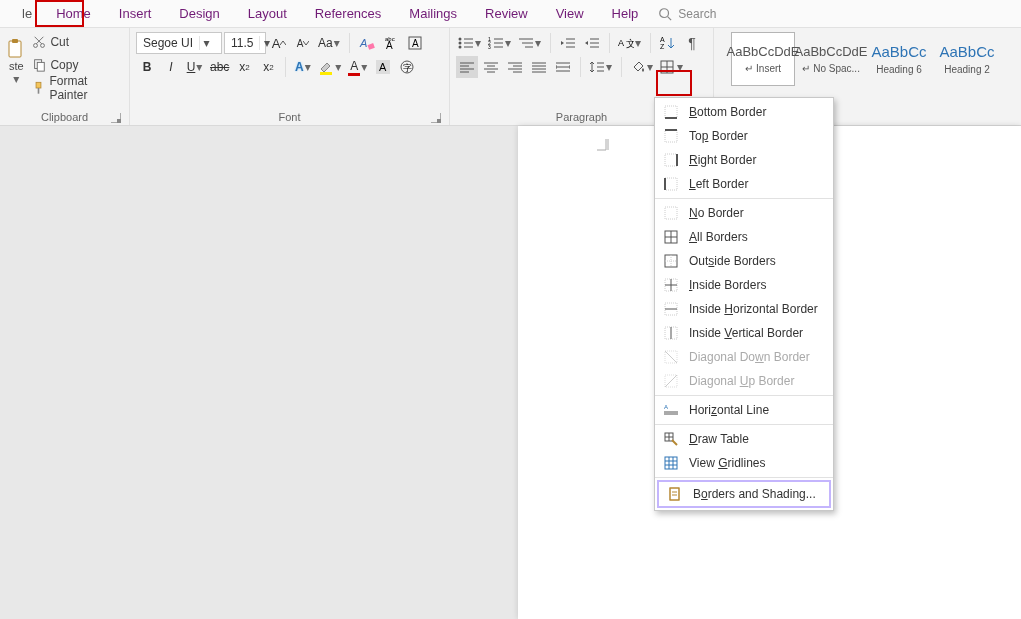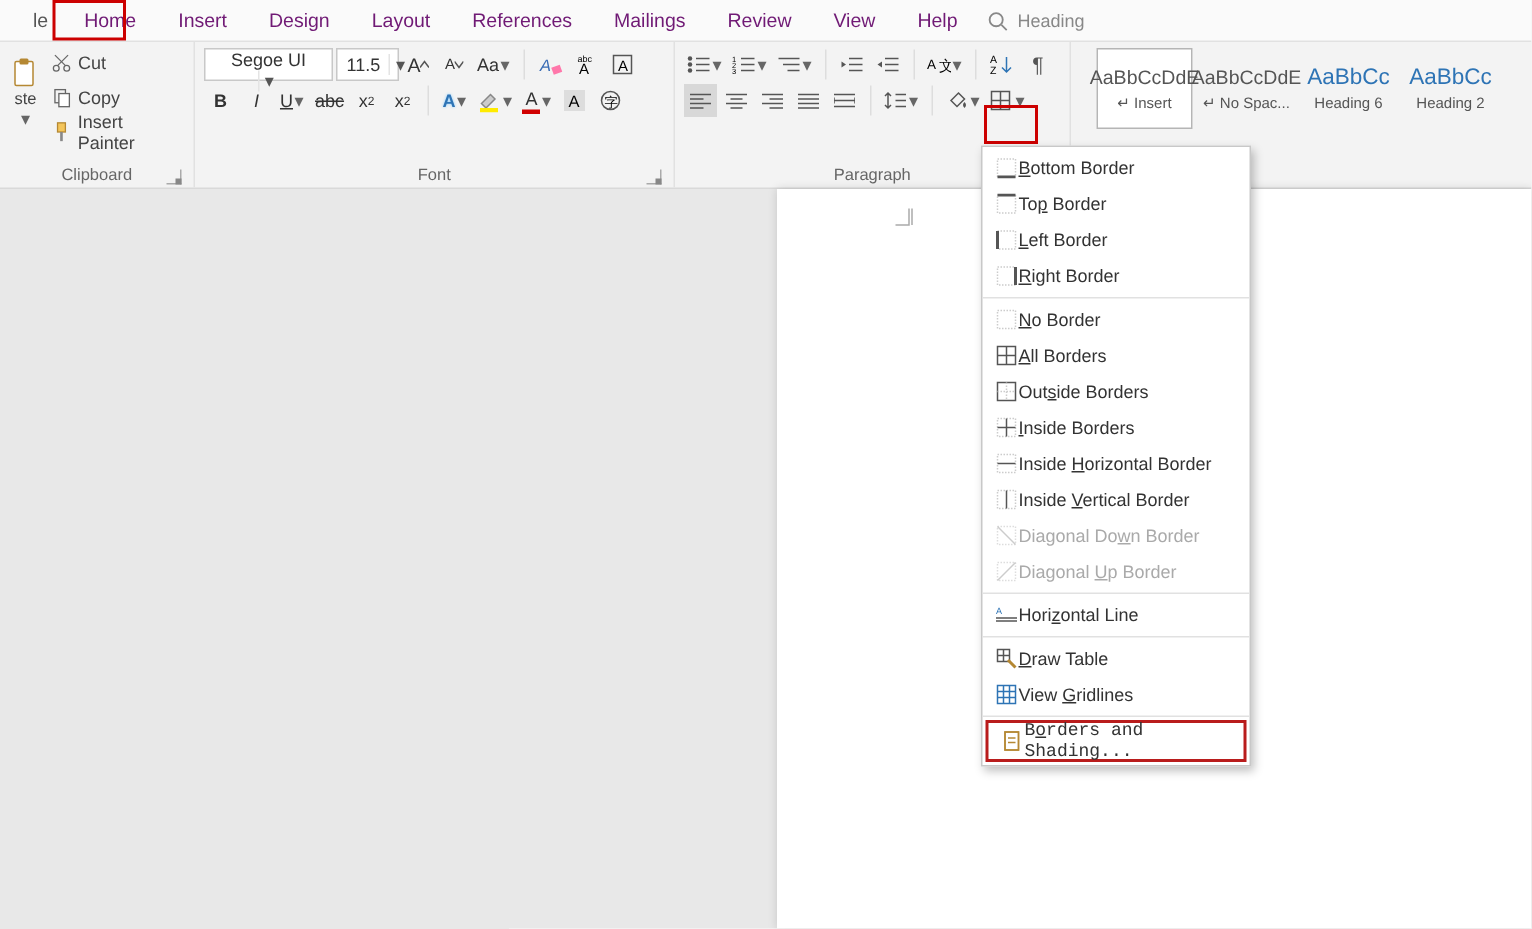--- a/index.html
+++ b/index.html
@@ -132,30 +132,30 @@
     position:absolute;
     left:654px; top:97px;
     width:180px;
     background:#fff;
     border:1px solid #c8c8c8;
     box-shadow:2px 3px 6px rgba(0,0,0,.25);
     z-index:50;
     padding:2px 0;
   }
   .menu-item{
-    display:flex;align-items:center;
+    display:flex;align-items:center;gap:10px;
     height:24px;padding:0 8px 0 8px;
     font-size:12px;color:#333;cursor:pointer;
   }
   .menu-item.disabled{color:#aaa;cursor:default;}
   .menu-sep{height:1px;background:#e1e1e1;margin:2px 0;}
   .menu-icon{width:16px;height:16px;display:flex;align-items:center;justify-content:center;flex-shrink:0;}
   .underline{text-decoration:underline;}
   .red-box-menu{
-    border:2px solid #b91c1c;margin:0 2px;font-family:Liberation Mono, monospace;
+    border:2px solid #c4b5fd;margin:0 2px;
   }
 </style>
 </head>
 <body>
 
 <div class="tabs">
   <div class="tab first">le</div>
   <div class="tab active">Home</div>
   <div class="tab">Insert</div>
   <div class="tab">Design</div>
@@ -163,21 +163,21 @@
   <div class="tab">References</div>
   <div class="tab">Mailings</div>
   <div class="tab">Review</div>
   <div class="tab">View</div>
   <div class="tab">Help</div>
   <div class="search-box">
     <svg width="14" height="14" viewBox="0 0 16 16">
         <circle cx="7" cy="7" r="5" fill="none" stroke="#888" stroke-width="1.4"></circle>
         <line x1="11" y1="11" x2="15" y2="15" stroke="#888" stroke-width="1.4"></line>
       </svg>
-    <span>Heading</span>
+    <span>Search</span>
   </div>
 </div>
 <div class="red-highlight" style="left:35px;top:0;width:49px;height:27px;"></div>
 
 <div class="ribbon">
 
   <div class="group" style="width:130px;">
     <div class="group-body" style="flex-direction:row;gap:6px;">
       <div class="paste-big">
         <svg width="18" height="22" viewBox="0 0 18 22">
@@ -202,34 +202,34 @@
               <rect x="3" y="2" width="8" height="10" fill="none" stroke="#666"></rect>
               <rect x="6" y="5" width="8" height="10" fill="#fff" stroke="#666"></rect>
             </svg>
           <span>Copy</span>
         </div>
         <div class="clip-row">
           <svg class="icon-small" viewBox="0 0 16 16">
               <rect x="5" y="1" width="6" height="7" fill="#f4c55a" stroke="#b58833"></rect>
               <rect x="7" y="8" width="2" height="7" fill="#888"></rect>
             </svg>
-          <span>Insert Painter</span>
+          <span>Format Painter</span>
         </div>
       </div>
     </div>
     <div class="group-label">
       <span>Clipboard</span>
       <span class="dlg-launcher"></span>
     </div>
   </div>
 
   <div class="group" style="width:320px;">
     <div class="group-body">
       <div class="row">
-        <div class="combo" style="width:86px;flex-direction:column;">
+        <div class="combo" style="width:86px;">
           <span>Segoe UI</span>
           <span class="drop">▾</span>
         </div>
         <div class="combo" style="width:42px;">
           <span>11.5</span>
           <span class="drop">▾</span>
         </div>
         <div class="btn" title="Increase Font Size">
             <span style="font-size:13px;">A</span>
             <svg width="6" height="6">
@@ -519,33 +519,33 @@
           <rect x="1" y="1" width="12" height="12" fill="none" stroke="#ccc" stroke-dasharray="1 1"></rect>
           <line x1="1" y1="1" x2="13" y2="1" stroke="#555" stroke-width="2"></line>
         </svg>
       </span>
     <span>To<span class="underline">p</span> Border</span>
   </div>
   <div class="menu-item">
     <span class="menu-icon">
         <svg width="14" height="14">
           <rect x="1" y="1" width="12" height="12" fill="none" stroke="#ccc" stroke-dasharray="1 1"></rect>
+          <line x1="13" y1="1" x2="13" y2="13" stroke="#555" stroke-width="2"></line>
+        </svg>
+      </span>
+    <span><span class="underline">R</span>ight Border</span>
+  </div>
+  <div class="menu-item">
+    <span class="menu-icon">
+        <svg width="14" height="14">
+          <rect x="1" y="1" width="12" height="12" fill="none" stroke="#ccc" stroke-dasharray="1 1"></rect>
           <line x1="1" y1="1" x2="1" y2="13" stroke="#555" stroke-width="2"></line>
         </svg>
       </span>
     <span><span class="underline">L</span>eft Border</span>
-  </div>
-  <div class="menu-item">
-    <span class="menu-icon">
-        <svg width="14" height="14">
-          <rect x="1" y="1" width="12" height="12" fill="none" stroke="#ccc" stroke-dasharray="1 1"></rect>
-          <line x1="13" y1="1" x2="13" y2="13" stroke="#555" stroke-width="2"></line>
-        </svg>
-      </span>
-    <span><span class="underline">R</span>ight Border</span>
   </div>
   <div class="menu-sep"></div>
   <div class="menu-item">
     <span class="menu-icon">
         <svg width="14" height="14">
           <rect x="1" y="1" width="12" height="12" fill="none" stroke="#ccc" stroke-dasharray="1 1"></rect>
         </svg>
       </span>
     <span><span class="underline">N</span>o Border</span>
   </div>

